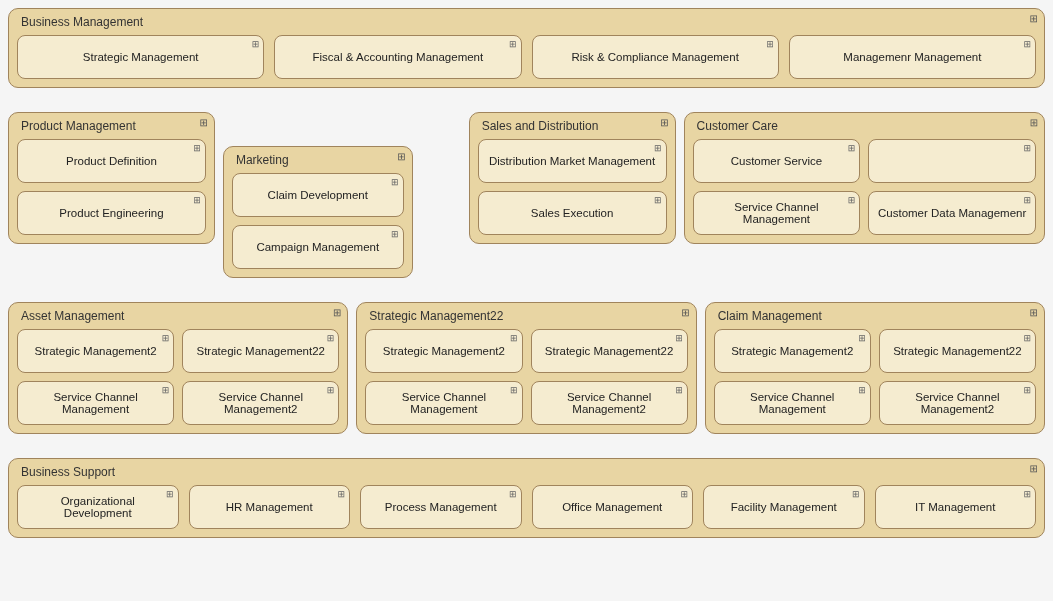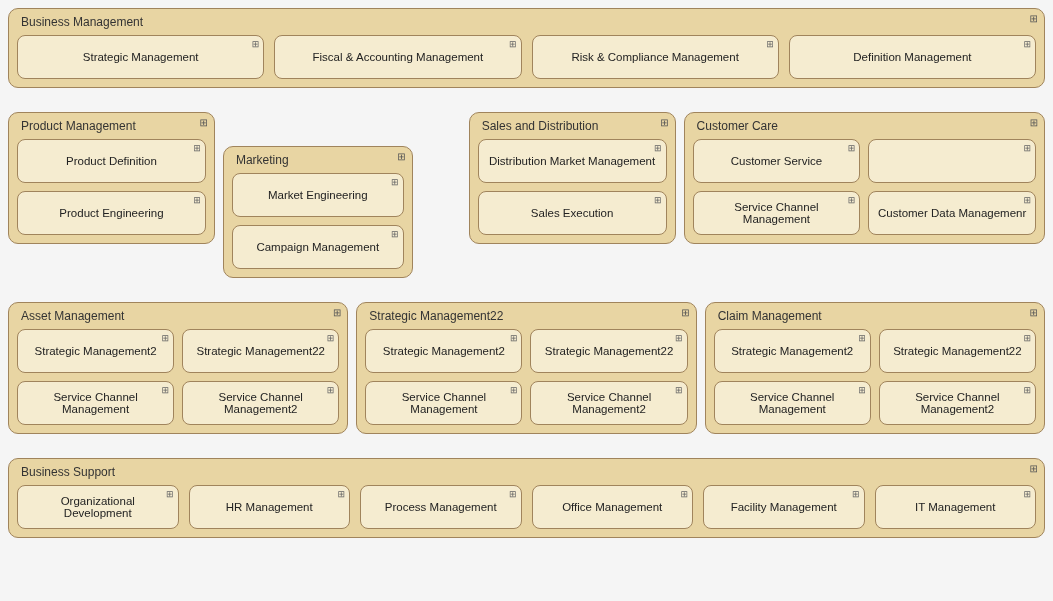--- a/index.html
+++ b/index.html
@@ -103,20 +103,21 @@
     .col-customer-grid {
       display: grid;
       grid-template-columns: 1fr 1fr;
       gap: 8px;
     }
 
     
     .row3 {
       display: flex;
       gap: 8px;
+      justify-content: flex-end;
     }
     .row3 .group-box {
       flex: 1;
       padding-top: 26px;
     }
     .row3-grid {
       display: grid;
       grid-template-columns: 1fr 1fr;
       gap: 8px;
     }
@@ -151,21 +152,21 @@
       <div class="item-box">
         <span class="item-icon">⊞</span>
         <span>Fiscal &amp; Accounting Management</span>
       </div>
       <div class="item-box">
         <span class="item-icon">⊞</span>
         <span>Risk &amp; Compliance Management</span>
       </div>
       <div class="item-box">
         <span class="item-icon">⊞</span>
-        <span>Definition Management</span>
+        <span>Managemenr Management</span>
       </div>
     </div>
   </div>
 
   <div class="row2">
 
     <div class="group-box col-product">
       <span class="group-title">Product Management</span>
       <span class="group-icon">⊞</span>
       <div class="col-items">
@@ -179,21 +180,21 @@
         </div>
       </div>
     </div>
 
     <div class="group-box col-marketing">
       <span class="group-title">Marketing</span>
       <span class="group-icon">⊞</span>
       <div class="col-items">
         <div class="item-box">
           <span class="item-icon">⊞</span>
-          <span>Market Engineering</span>
+          <span>Claim Development</span>
         </div>
         <div class="item-box">
           <span class="item-icon">⊞</span>
           <span>Campaign Management</span>
         </div>
       </div>
     </div>
 
     <div class="group-box col-sales">
       <span class="group-title">Sales and Distribution</span>

